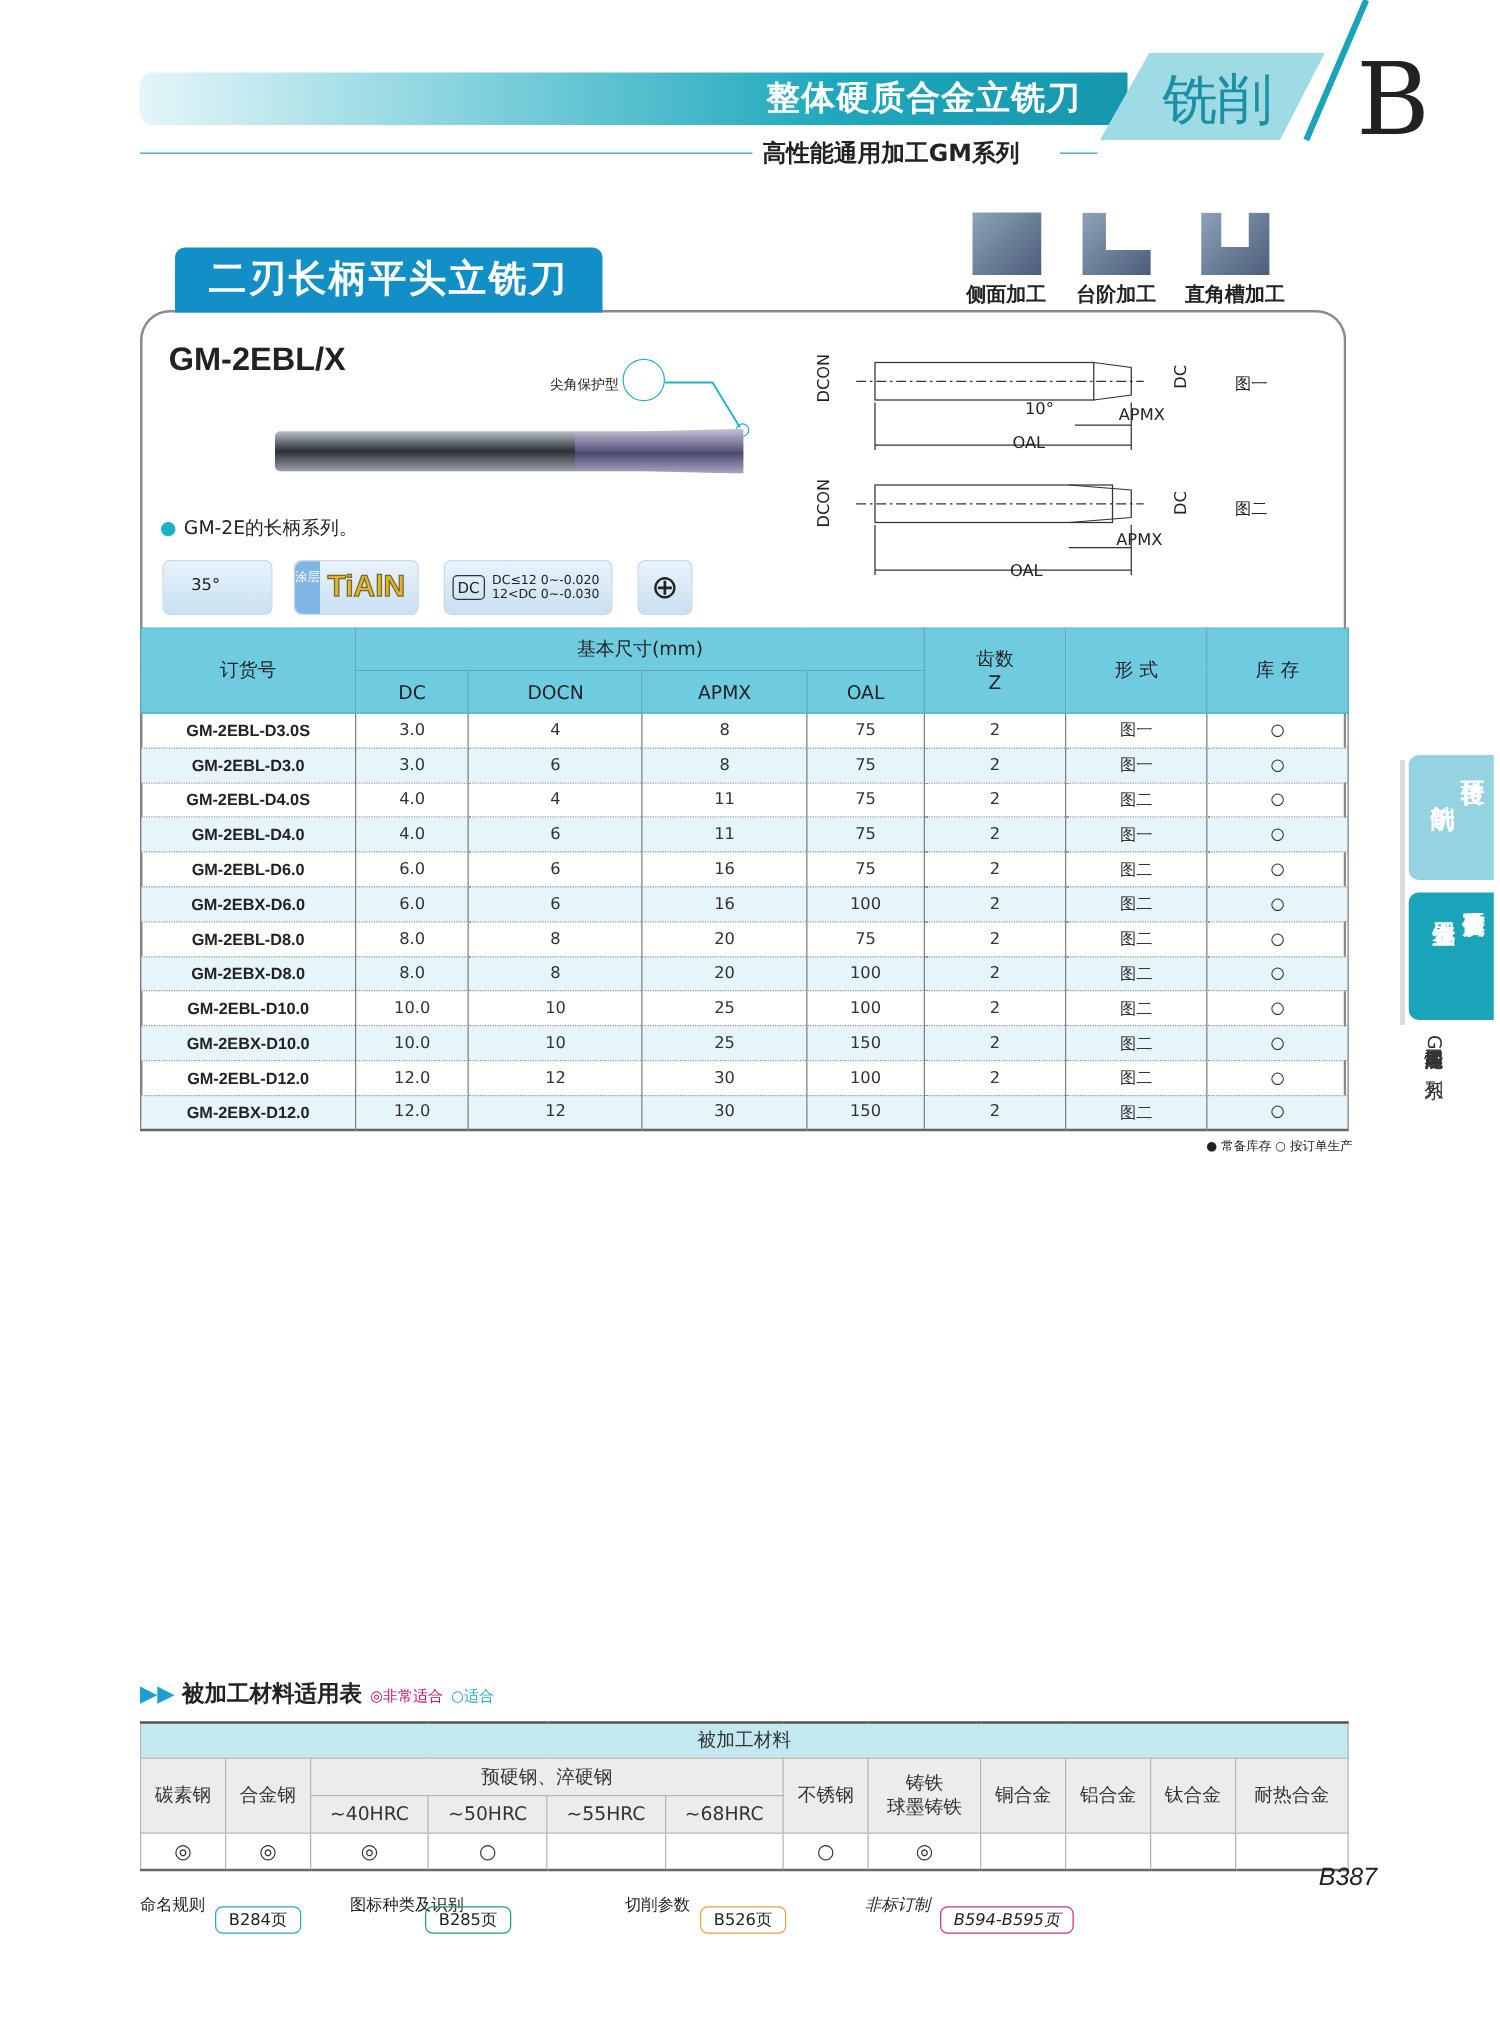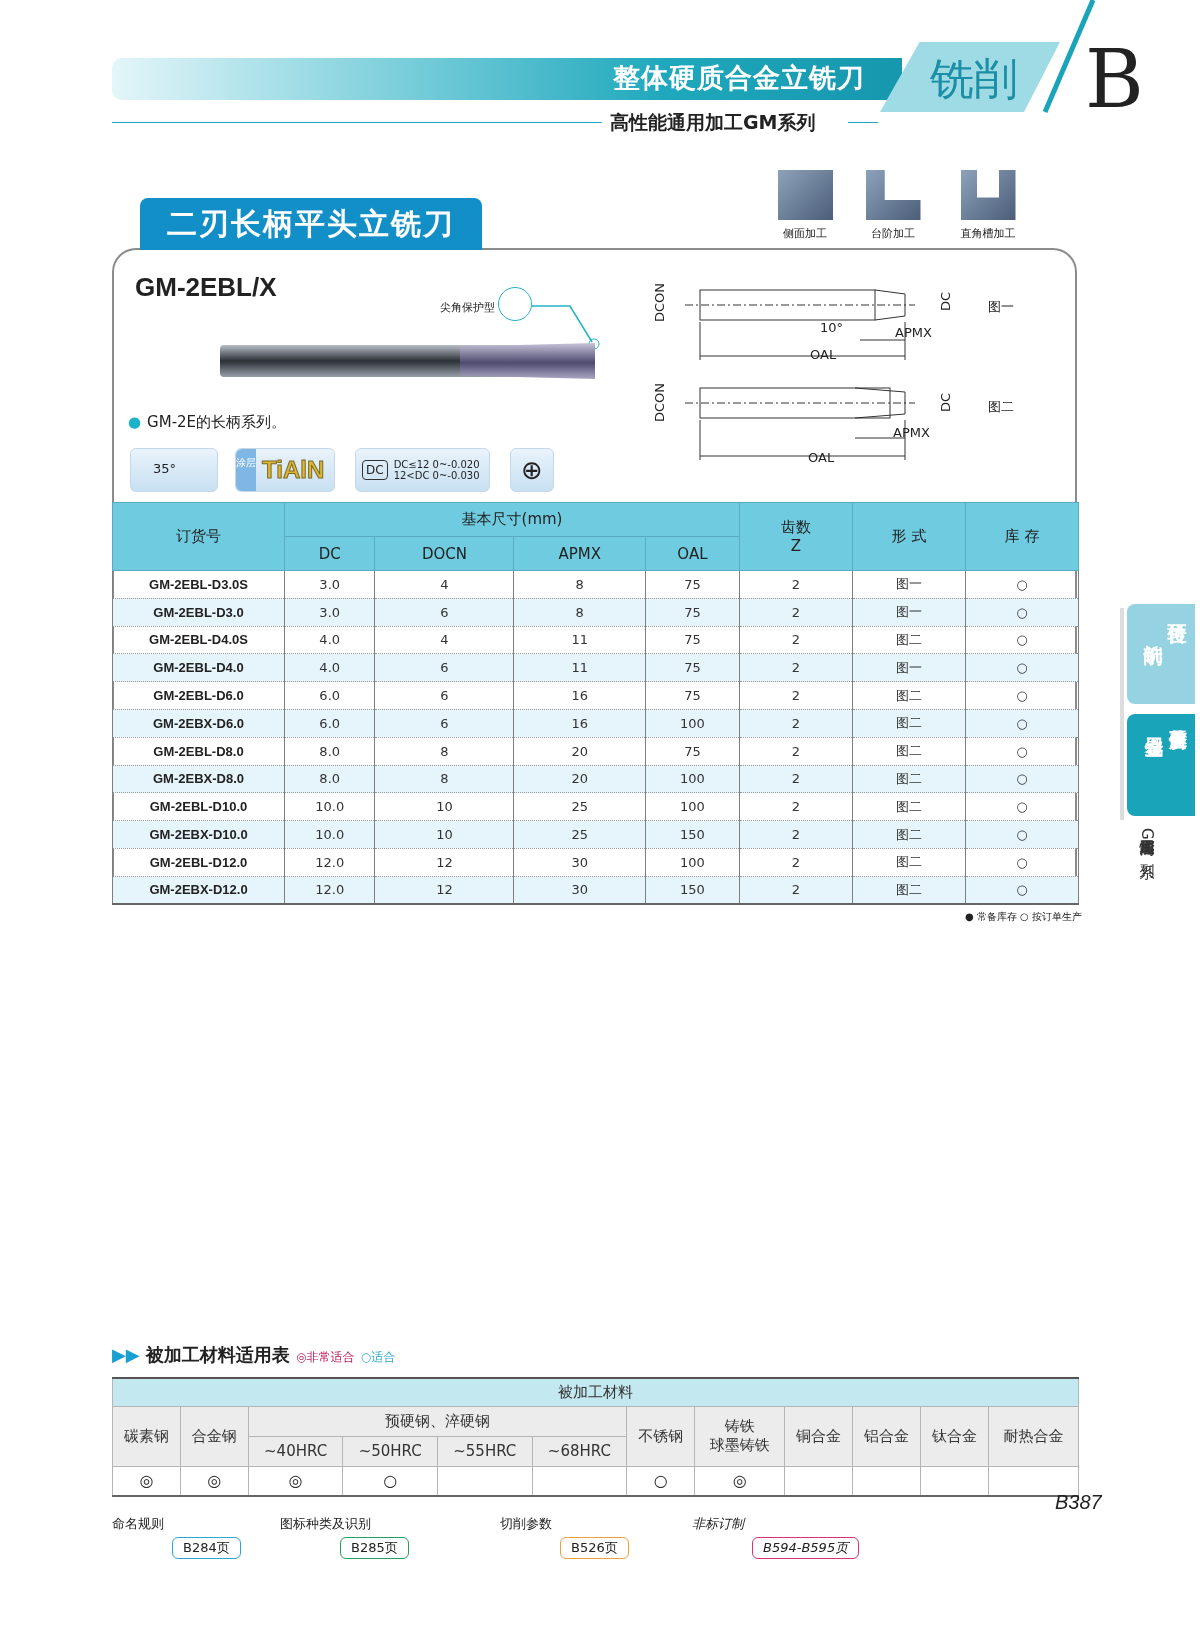--- a/index.html
+++ b/index.html
@@ -14,21 +14,21 @@
   .hdr-slant { left: 880px; top: 42px; width: 180px; height: 70px; background: #9fdbe5;
     clip-path: polygon(22% 0, 100% 0, 80% 100%, 0 100%); }
   .hdr-slant-line { left: 1035px; top: 0px; width: 60px; height: 116px; }
   .hdr-mill { left: 930px; top: 50px; font-size: 44px; color: #1a8fa6; }
   .hdr-B { left: 1085px; top: 40px; font-family: "DejaVu Serif", serif; font-size: 80px; color: #222; line-height: 1; }
   .hdr-line { left: 112px; top: 122px; width: 490px; height: 1px; background: #1fa8bd; }
   .hdr-line2 { left: 848px; top: 122px; width: 30px; height: 1px; background: #1fa8bd; }
   .hdr-sub { left: 610px; top: 110px; font-size: 19px; font-weight: bold; color: #222; }
 
   
-  .op { top: 170px; width: 70px; text-align: center; font-size: 11px; color: #222; }
+  .op { top: 170px; width: 70px; text-align: center; font-size: 16px; color: #222; font-weight: bold; }
   .op .blk { width: 55px; height: 50px; margin: 0 auto 6px; background: linear-gradient(135deg,#8ea2bb,#4b5d78); }
 
   
   .title-tab { left: 140px; top: 198px; width: 342px; height: 52px; background: #138fc7; border-radius: 8px 8px 0 0;
     color: #fff; font-size: 30px; font-weight: bold; text-align: center; line-height: 52px; letter-spacing: 2px; }
   .panel { left: 112px; top: 248px; width: 965px; height: 650px; border: 2px solid #8b8b8b; border-bottom: none; border-radius: 24px 24px 0 0; }
   .model { left: 135px; top: 272px; font-family: "Liberation Sans", sans-serif; font-size: 26px; font-weight: bold; }
   .corner-lbl { left: 440px; top: 300px; font-size: 11px; }
   .corner-circ { left: 498px; top: 287px; width: 34px; height: 34px; border: 1.5px solid #23b3c7; border-radius: 50%; }
   .tool { left: 220px; top: 345px; width: 370px; height: 32px; border-radius: 4px 8px 8px 4px;
@@ -73,21 +73,21 @@
   .mat-h .lg { font-size: 12px; font-weight: normal; }
   .mat { left: 112px; top: 1377px; width: 967px; font-size: 15px; }
   .mat td { border: 1px solid #b5b5b5; text-align: center; color: #333; margin-left: 23px; }
   .mat .cap td { background: #c4e8ef; height: 28px; border-top: 2px solid #555; }
   .mat .hd td { background: #ececec; height: 30px; }
   .mat .vals td { height: 30px; border-bottom: 2px solid #666; font-size: 16px; }
   .vs { color: #be185d; }
   .su { color: #2aa7cf; }
 
   .ref { top: 1515px; font-size: 13px; }
-  .ref .pg { position: absolute; left: 60px; top: 22px; border-radius: 6px; padding: 1px 10px; white-space: nowrap; border: 1.5px solid; }
+  .ref .pg { position: absolute; left: 60px; top: 10px; border-radius: 6px; padding: 1px 10px; white-space: nowrap; border: 1.5px solid; }
   .pagenum { left: 1055px; top: 1491px; font-size: 20px; font-style: italic; font-family: "Liberation Sans", sans-serif; }
 </style>
 </head>
 <body>
 
 <div class="abs hdr-bar"></div>
 <div class="abs hdr-title">整体硬质合金立铣刀</div>
 <div class="abs hdr-slant"></div>
 <svg class="abs hdr-slant-line" viewBox="0 0 60 116">
     <line x1="58" y1="0" x2="10" y2="112" stroke="#1aa4ba" stroke-width="5"></line>

